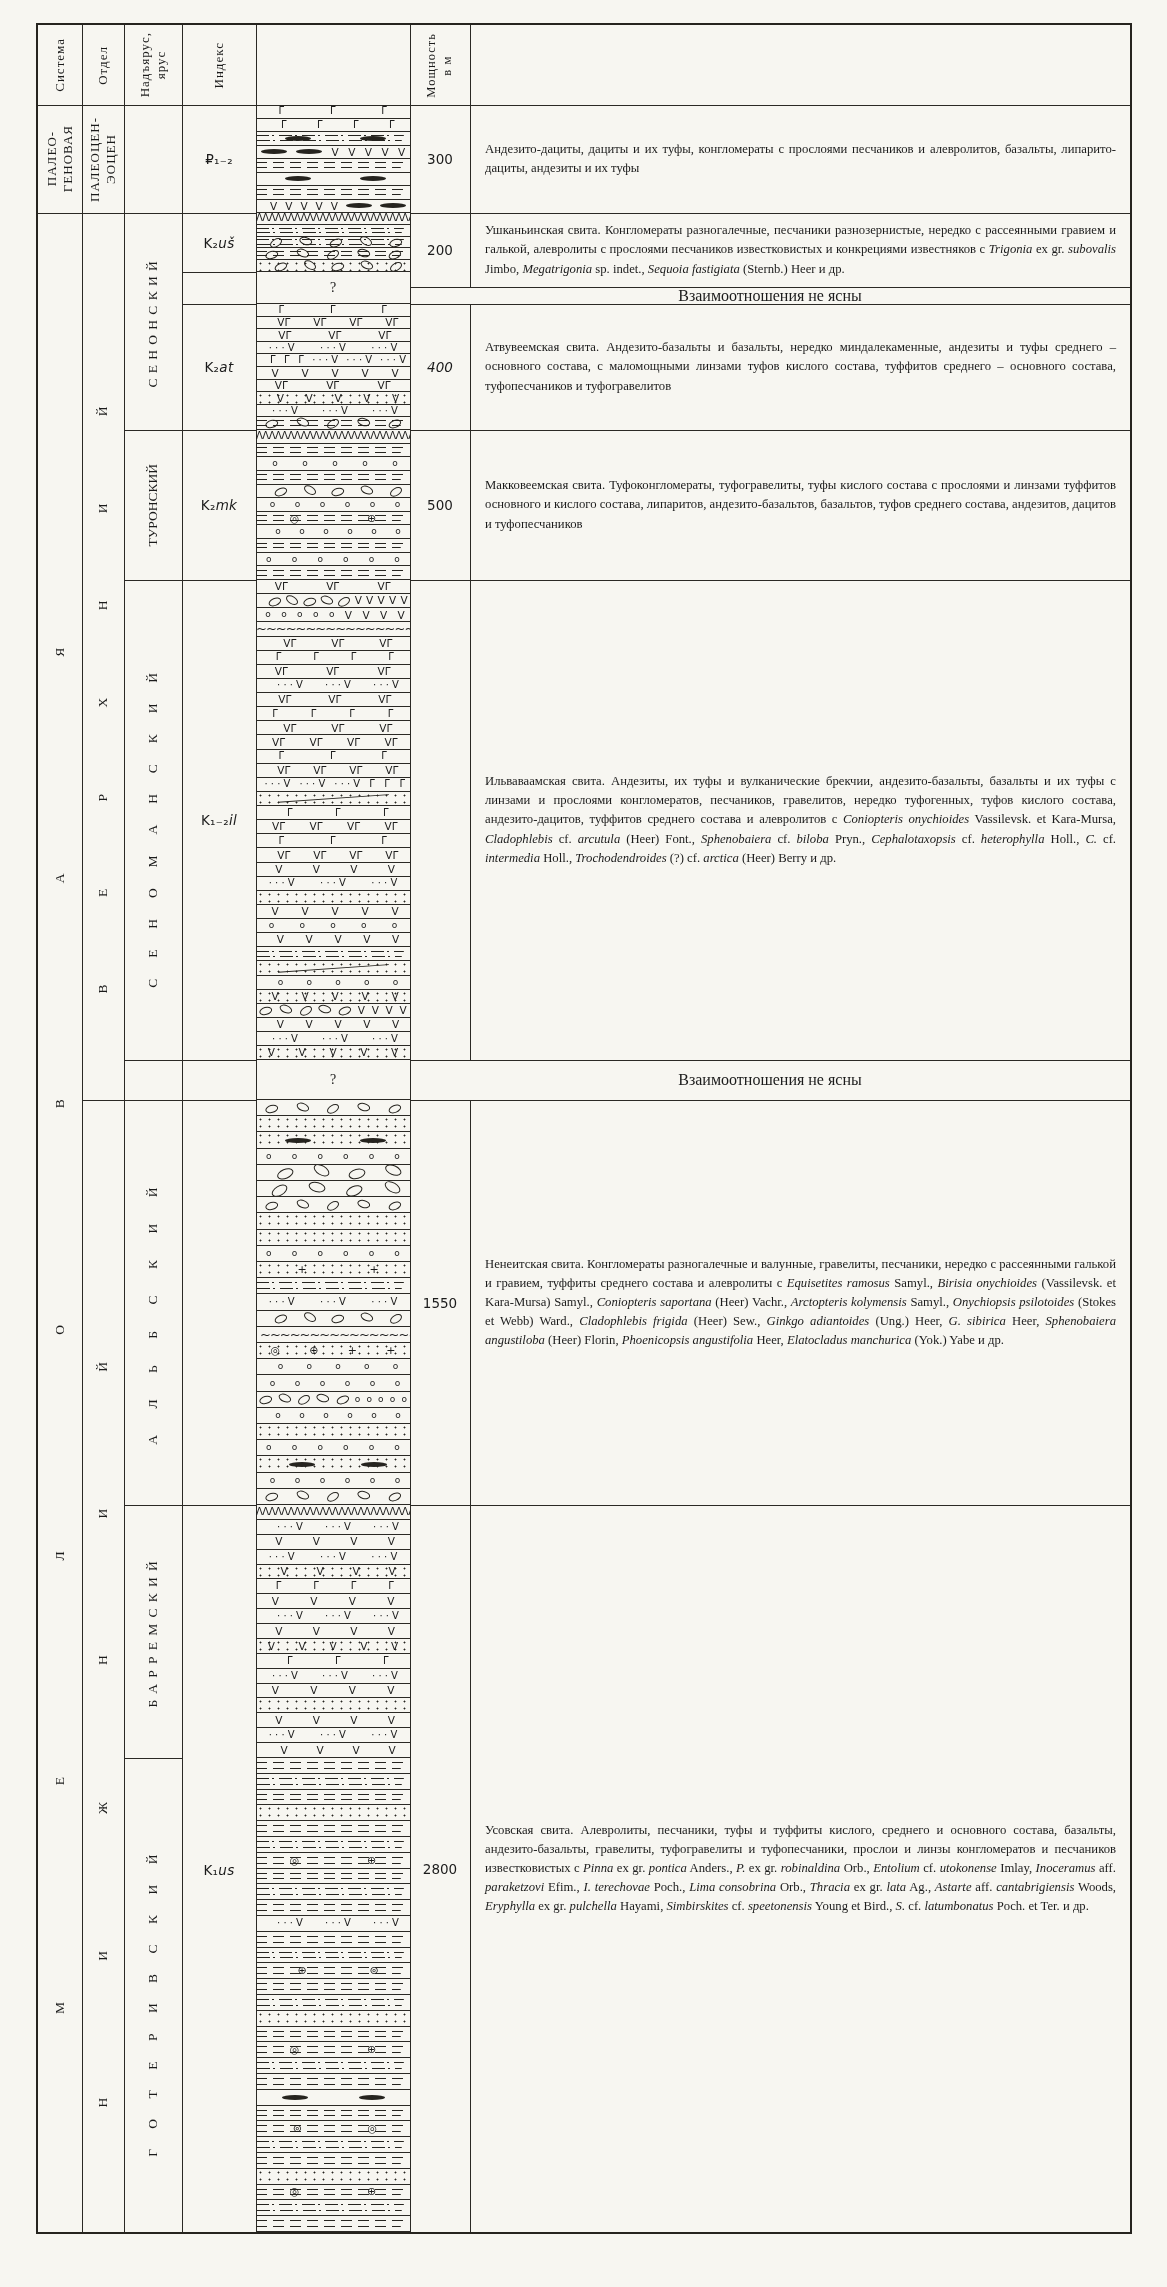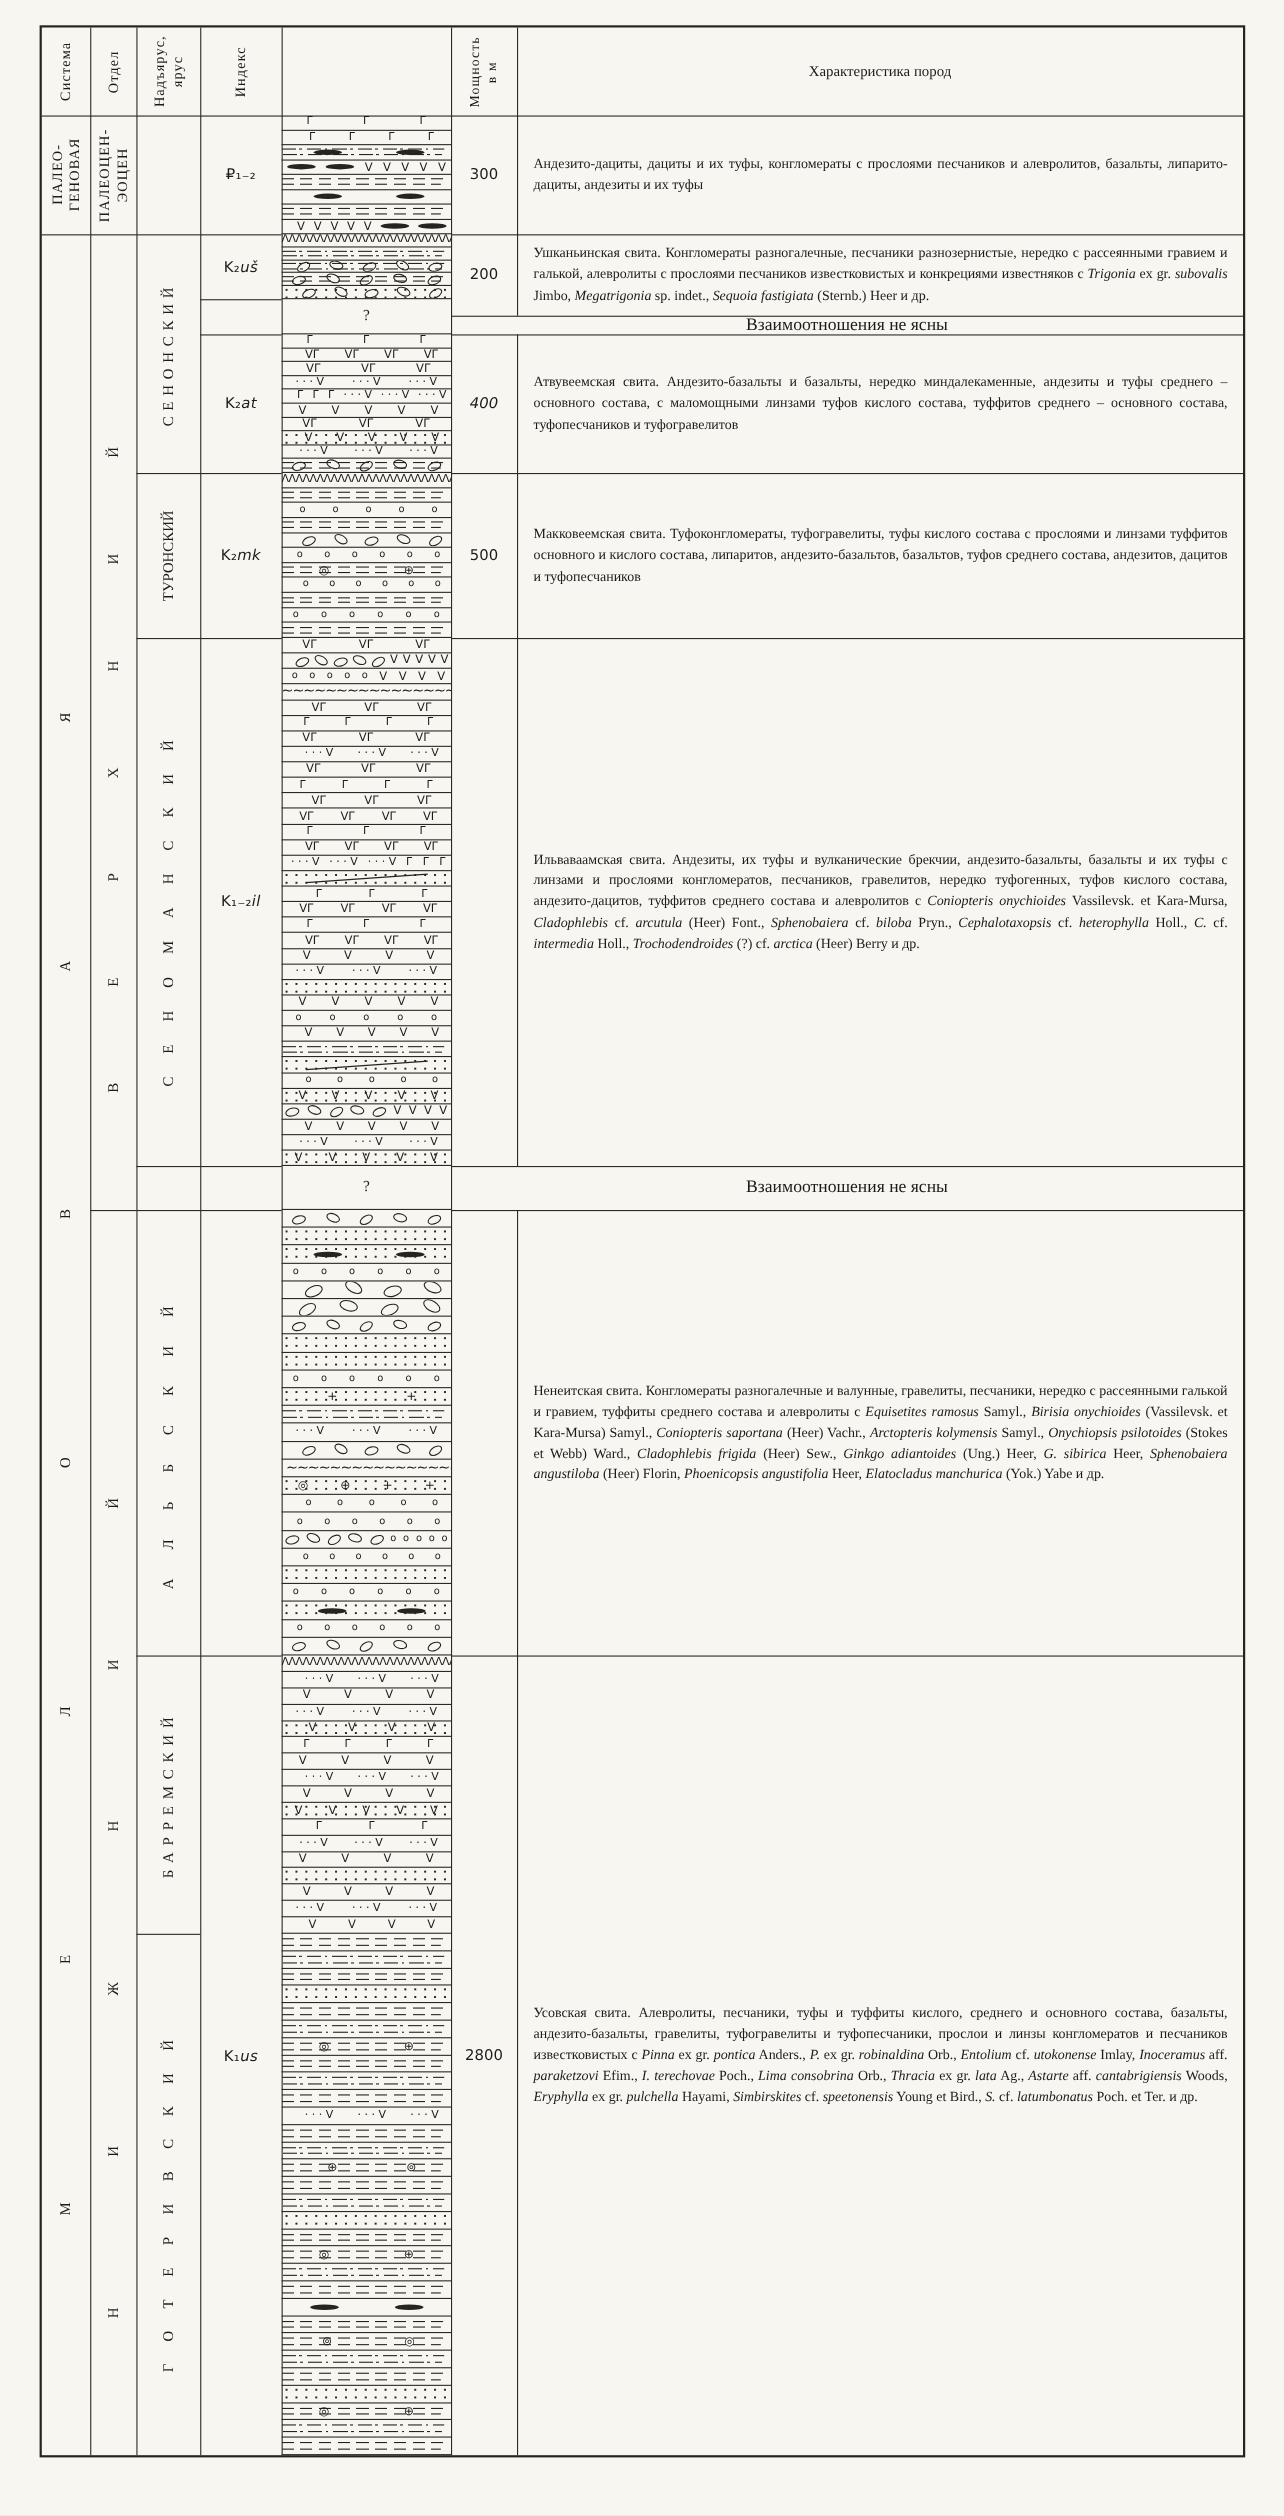--- a/index.html
+++ b/index.html
@@ -69,23 +69,20 @@
     <span class="vtext">Надъярус,
 ярус</span>
   </div>
   <div class="hdr-title" style="left:182px;top:25px;width:74px;height:80px;">
     <span class="vtext">Индекс</span>
   </div>
   <div class="hdr-title" style="left:410px;top:25px;width:60px;height:80px;">
     <span class="vtext" style="font-size:12.5px;">Мощность
 в м</span>
   </div>
-  <div class="hdr-title" style="left:470px;top:25px;width:660px;height:80px;">
-    <span>Характеристика пород</span>
-  </div>
 <div class="frame" style="left: 36px; top: 23px; width: 1092px; height: 2207px;"></div>
     <div class="hline" style="left: 38px; top: 105px; width: 1092px;"></div>
     <div class="vline" style="left: 82px; top: 25px; height: 2207px;"></div>
     <div class="vline" style="left: 124px; top: 25px; height: 2207px;"></div>
     <div class="vline" style="left: 182px; top: 25px; height: 2207px;"></div>
     <div class="vline" style="left: 256px; top: 25px; height: 2207px;"></div>
     <div class="vline" style="left: 410px; top: 25px; height: 2207px;"></div>
     <div class="vline" style="left: 470px; top: 25px; height: 262px;"></div>
     <div class="vline" style="left: 470px; top: 304px; height: 756px;"></div>
     <div class="vline" style="left: 470px; top: 1100px; height: 1132px;"></div>
@@ -165,20 +162,23 @@
     </div>
     <div class="cell" style="left: 410px; top: 213px; width: 60px; height: 74px;">
       <span class="num">200</span>
     </div>
     <div class="cell" style="left: 410px; top: 304px; width: 60px; height: 126px; font-style: italic;">
       <span class="num">400</span>
     </div>
     <div class="cell" style="left: 410px; top: 430px; width: 60px; height: 150px;">
       <span class="num">500</span>
     </div>
+    <div class="cell" style="left: 410px; top: 1100px; width: 60px; height: 405px;">
+      <span class="num">1550</span>
+    </div>
     <div class="cell" style="left: 410px; top: 1505px; width: 60px; height: 727px;">
       <span class="num">2800</span>
     </div>
     <div class="hline" style="left: 410px; top: 213px; width: 720px;"></div>
     <div class="cell desc-cell" style="left: 470px; top: 105px; width: 660px; height: 108px;">
       <div class="para"><span>Андезито-дациты, дациты и их туфы, конгломераты с прослоями песчаников и алевролитов, базальты, липарито-дациты, андезиты и их туфы</span></div>
     </div>
     <div class="hline" style="left: 410px; top: 287px; width: 720px;"></div>
     <div class="cell desc-cell" style="left: 470px; top: 213px; width: 660px; height: 74px;">
       <div class="para"><span>Ушканьинская свита. Конгломераты разногалечные, песчаники разнозернистые, нередко с рассеянными гравием и галькой, алевролиты с прослоями песчаников известковистых и конкрециями известняков с </span><span class="it">Trigonia</span><span> ex gr. </span><span class="it">subovalis</span><span> Jimbo, </span><span class="it">Megatrigonia</span><span> sp. indet., </span><span class="it">Sequoia fastigiata</span><span> (Sternb.) Heer и др.</span></div>

